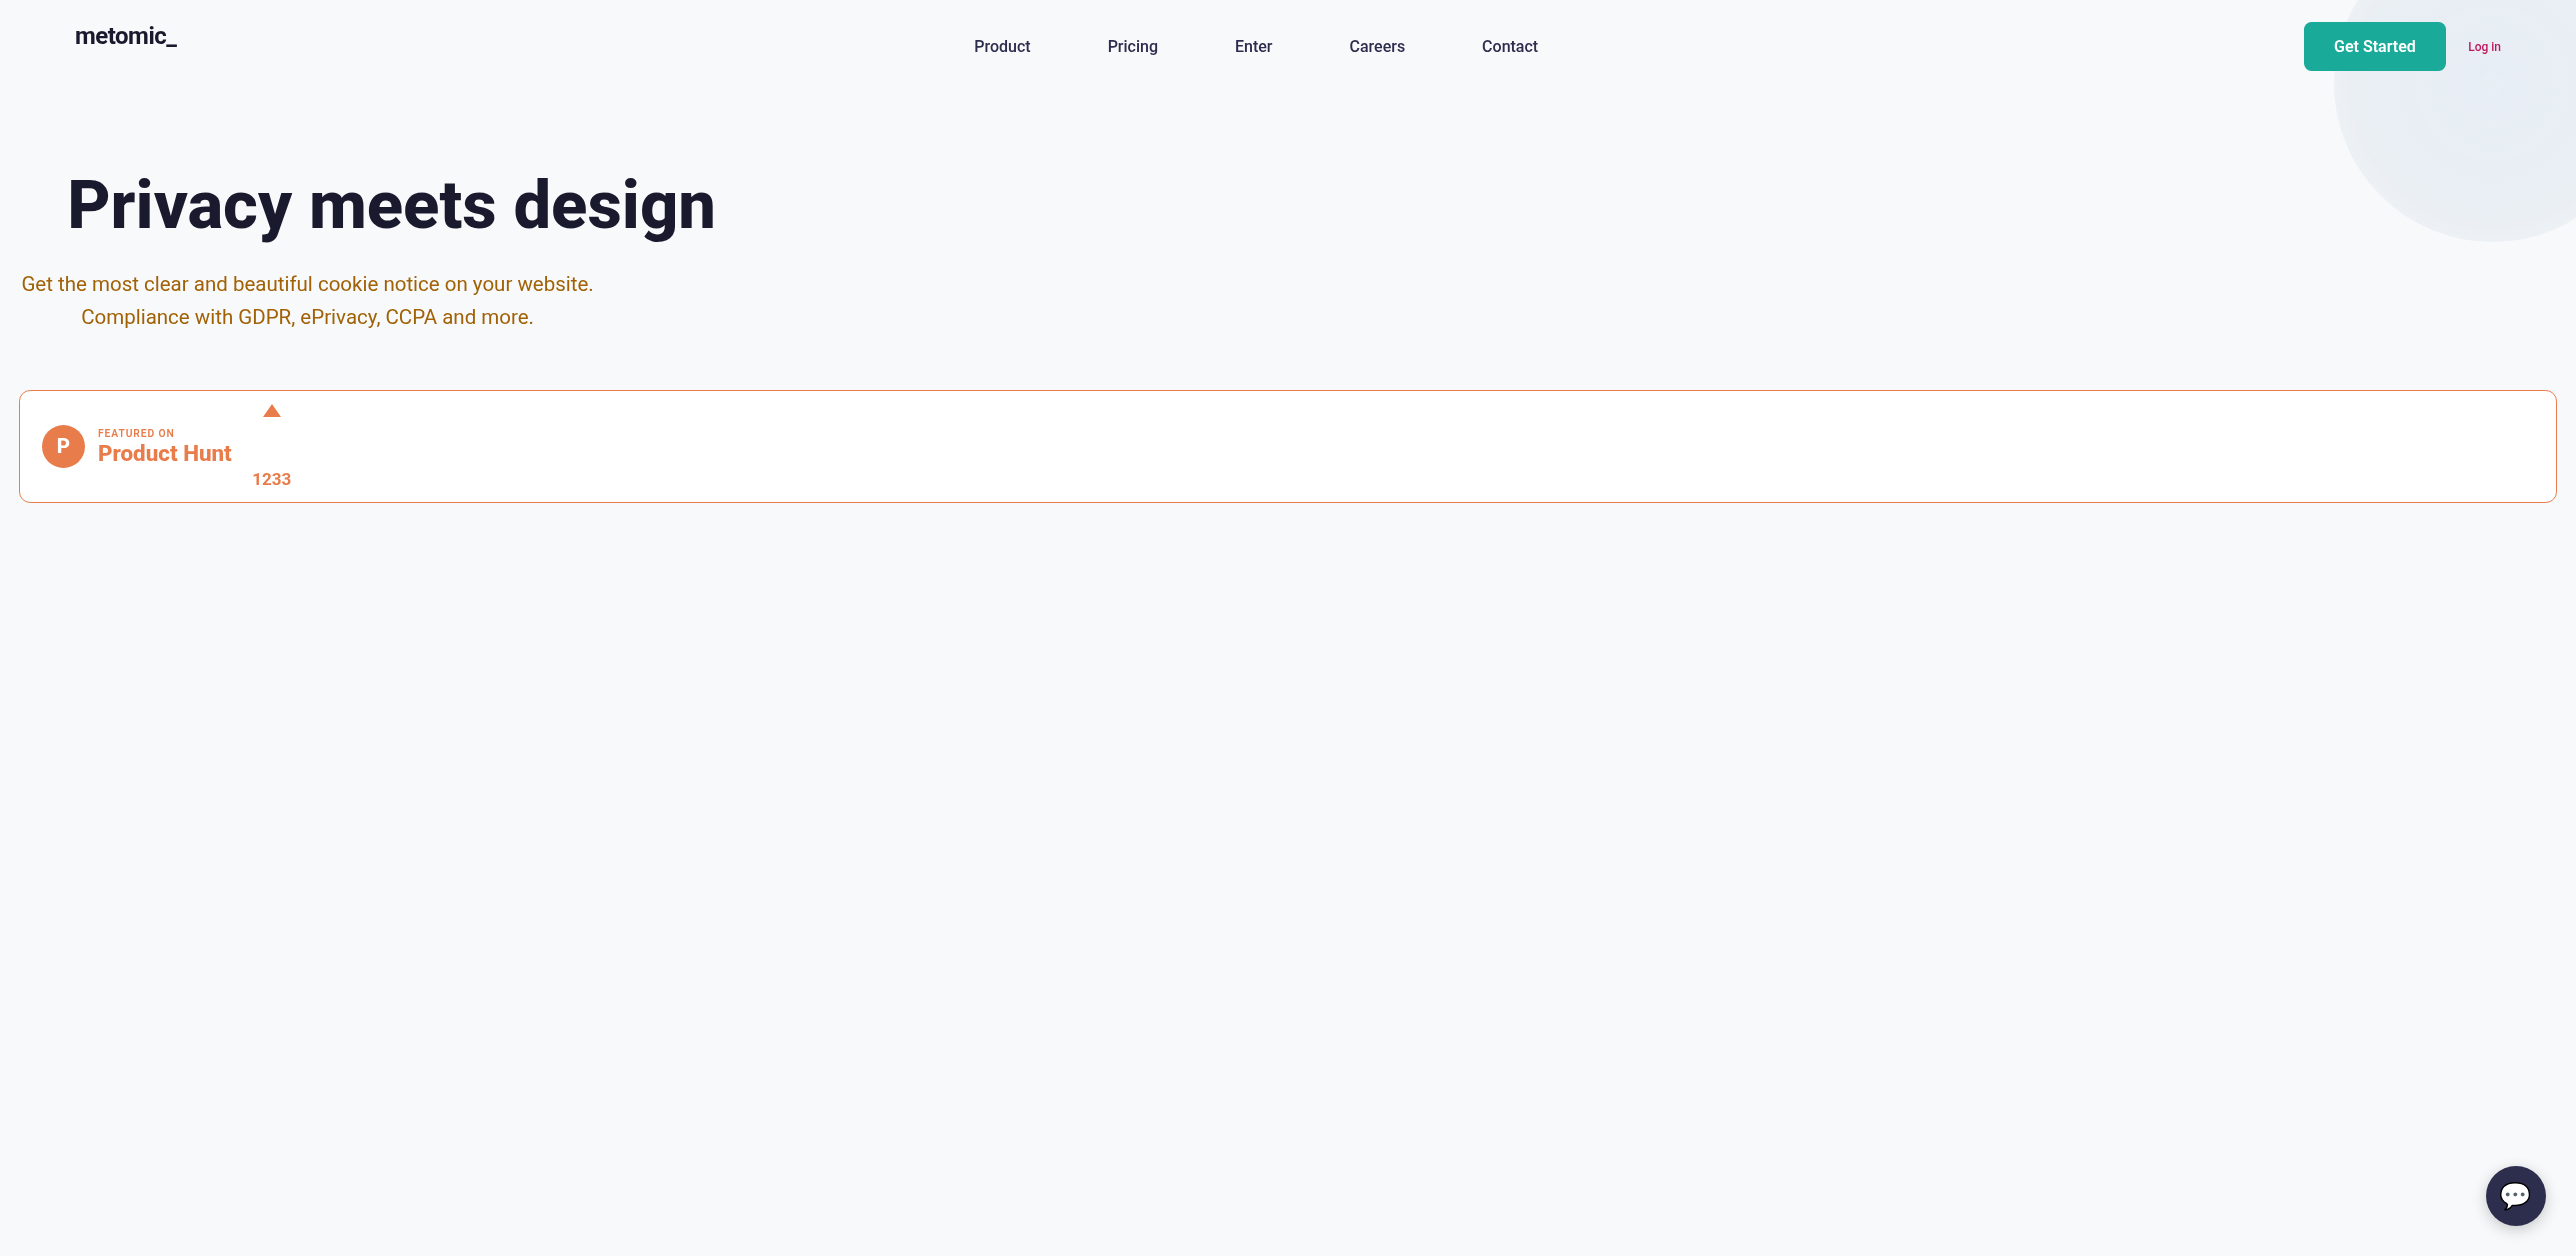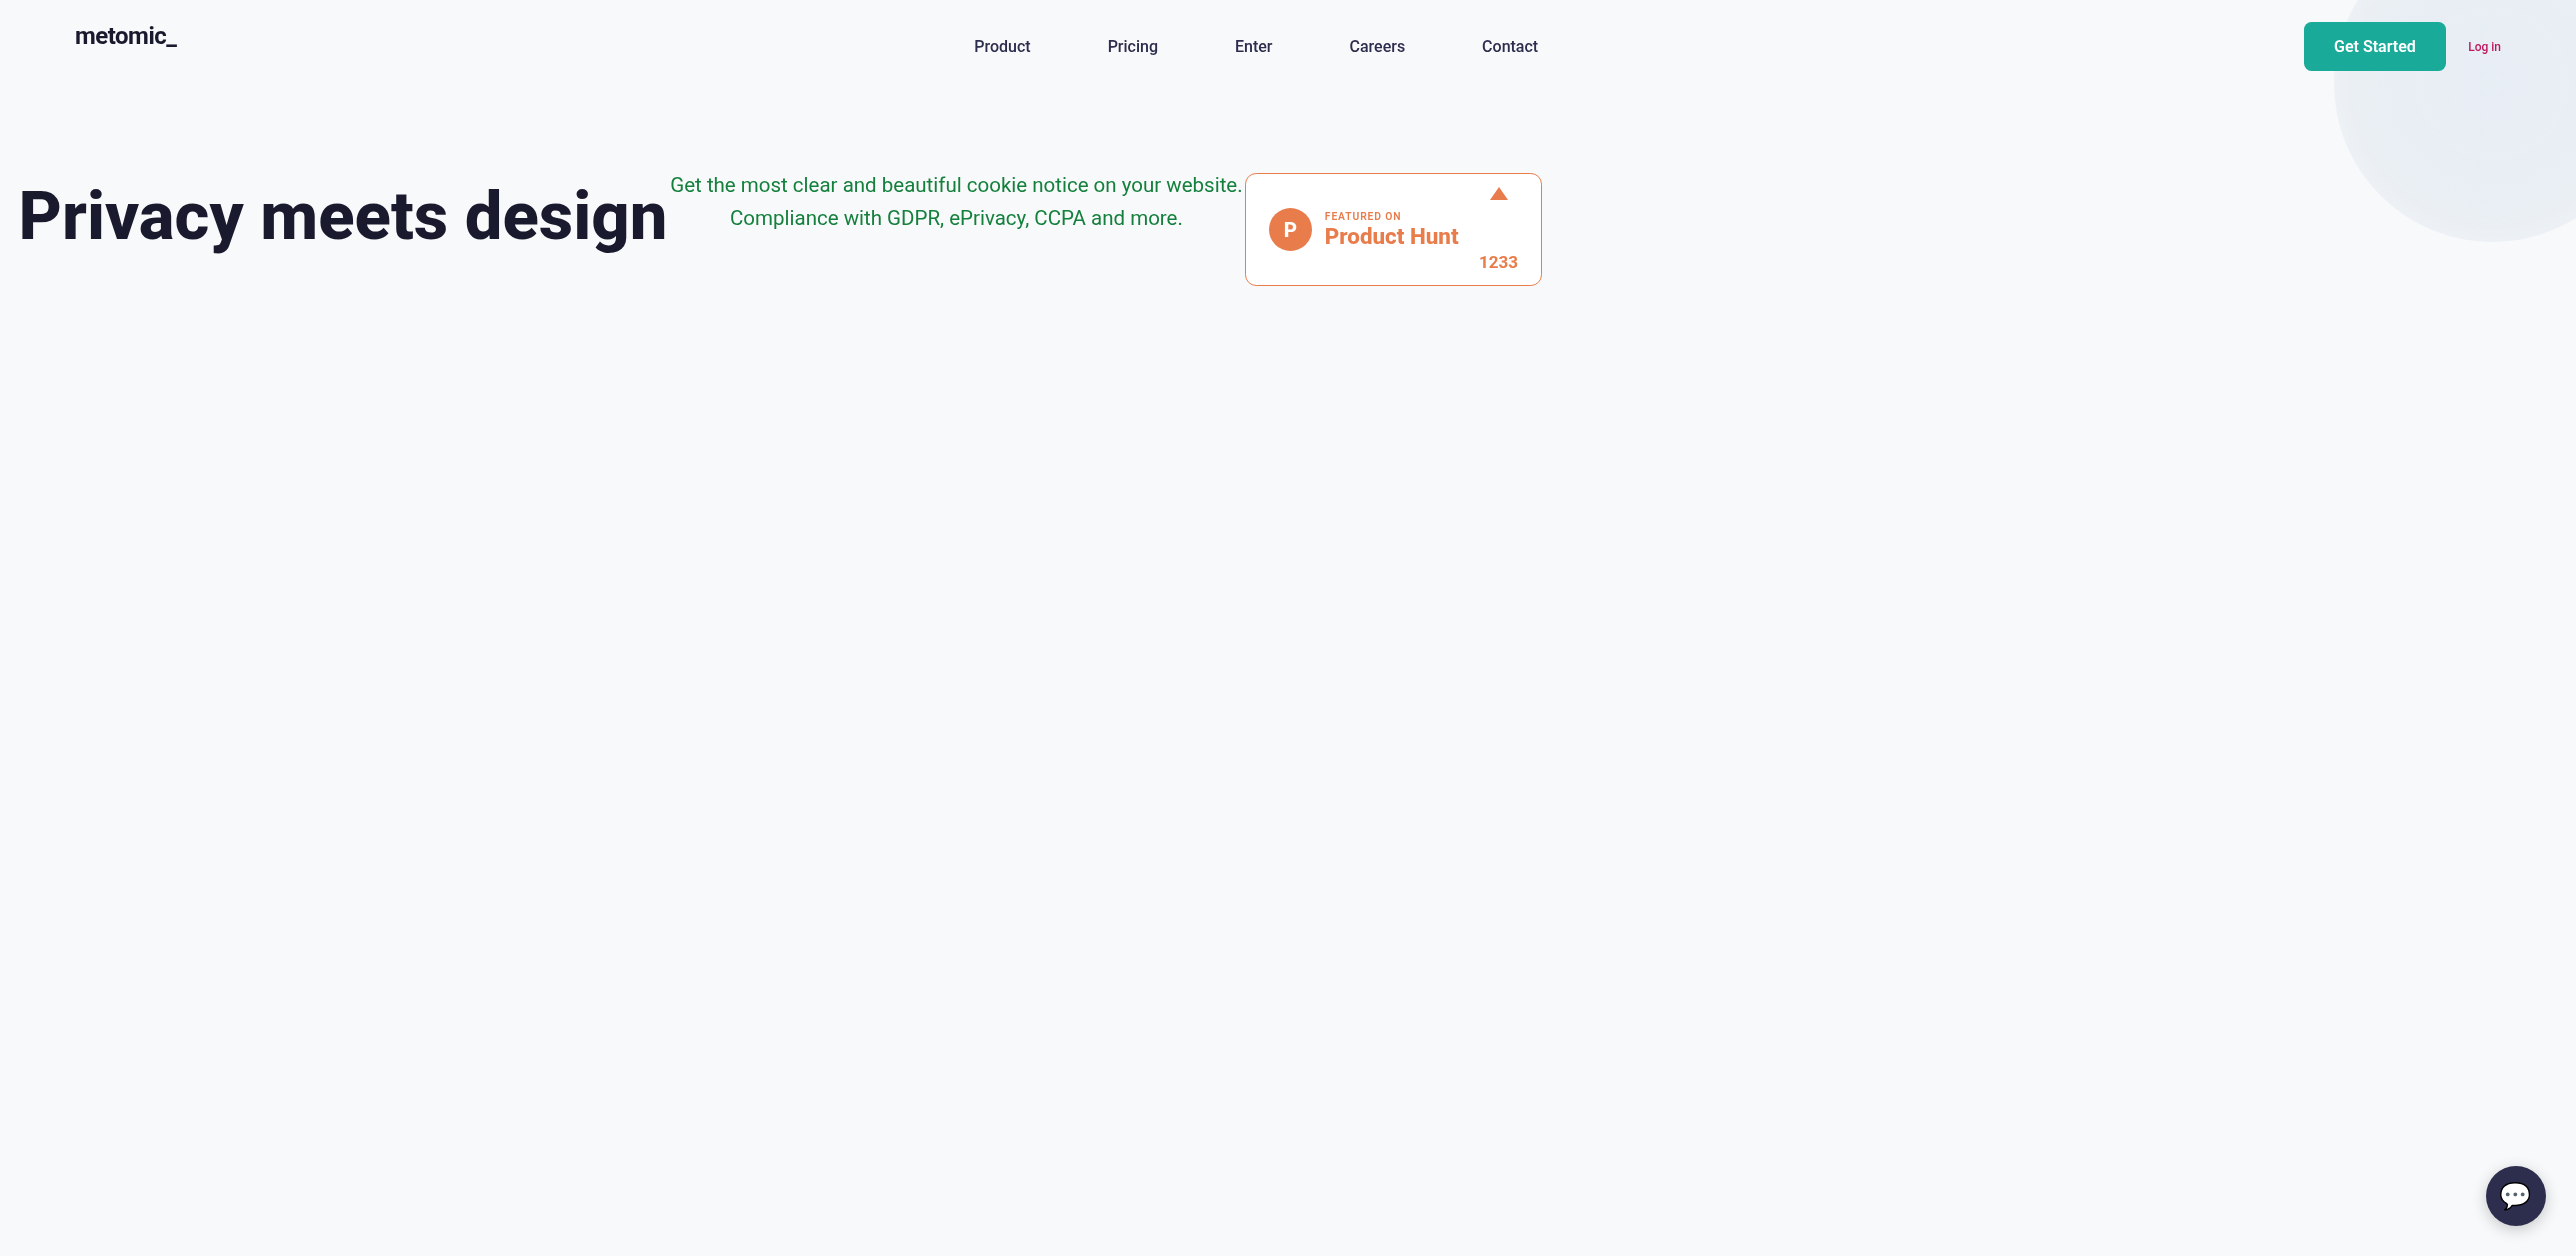--- a/index.html
+++ b/index.html
@@ -92,37 +92,37 @@
       background: none;
       border: none;
       cursor: pointer;
     }
 
     
     .hero {
       position: relative;
       z-index: 1;
       display: flex;
-      align-items: center;
+      flex-direction: column;
       text-align: center;
       padding: 75px 18.6px 56px;
     }
 
     .hero-title {
       font-size: 67px;
       font-weight: 800;
       color: #1a1a2e;
       line-height: 1.1;
       margin-bottom: 26px;
       max-width: 746px;
     }
 
     .hero-subtitle {
       font-size: 20.5px;
-      color: #15803d;
+      color: #a16207;
       line-height: 1.6;
       max-width: 578px;
       margin-bottom: 56px;
     }
 
     
     .url-form-container {
       background: linear-gradient(to bottom, #f0f1f4, #e8eaee);
       border-radius: 22.4px;
       padding: 18.6px 18.6px 47px;

